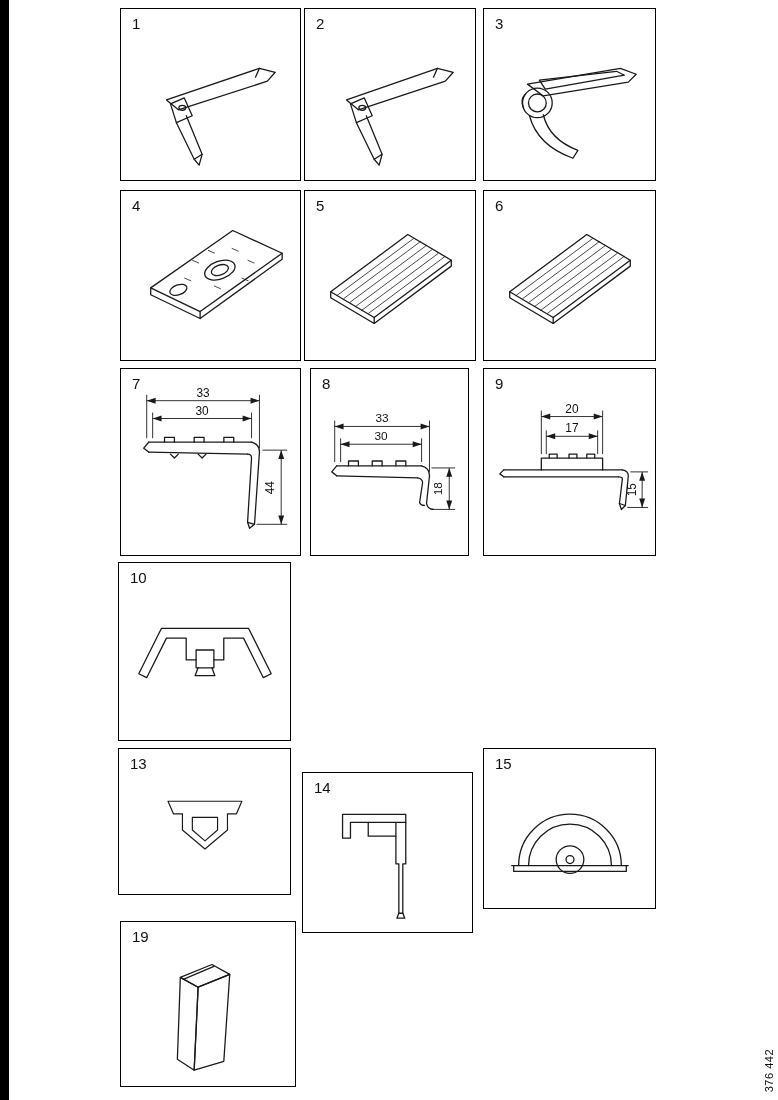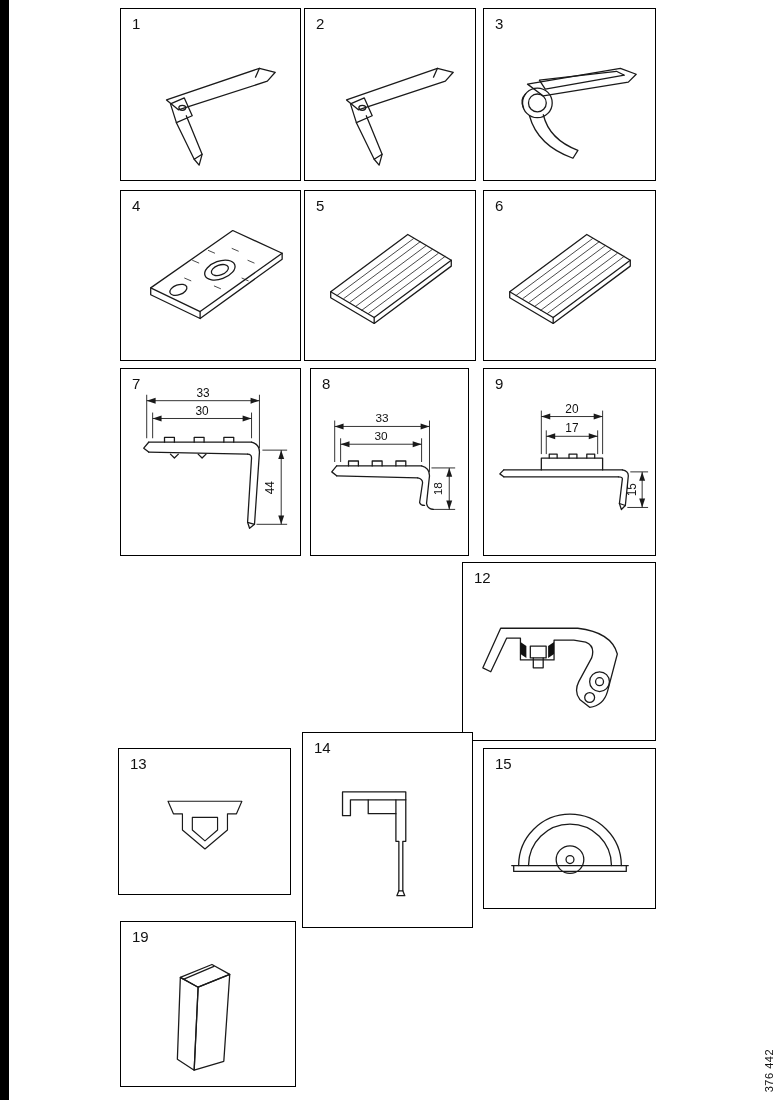--- a/index.html
+++ b/index.html
@@ -204,51 +204,44 @@
         <polygon points="115,68 106,65 106,71"></polygon>
         <polygon points="160,104 157,113 163,113"></polygon>
         <polygon points="160,140 157,131 163,131"></polygon>
       </g>
       <text class="dimtext" x="89" y="44" text-anchor="middle">20</text>
       <text class="dimtext" x="89" y="64" text-anchor="middle">17</text>
       <text class="dimtext" transform="translate(154,122) rotate(-90)" text-anchor="middle">15</text>
     </svg>
   </div>
 
-
-
-  <div class="cell" style="left:462px;top:562px;width:194px;height:179px">
-    <div class="num">12</div>
-    <svg viewBox="0 0 194 179">
-      <g class="draw">
-        <path d="M20,106 L38,66 L116,66 Q150,70 156,92 L146,130 Q142,144 128,146 L118,138 Q112,130 117,120 L130,96 Q134,84 124,80 L112,78 L92,78 L92,98 L58,98 L58,76 L44,76 L28,110 Z"></path>
-        <path d="M68,84 H84 V96 H68 Z"></path>
-        <path d="M71,96 V106 H81 V96"></path>
-        <circle cx="138" cy="120" r="10"></circle>
-        <circle cx="138" cy="120" r="4"></circle>
-        <circle cx="128" cy="136" r="5"></circle>
-      </g>
-      <g class="blackfill">
-        <polygon points="58,80 64,84 64,96 58,92"></polygon>
-        <polygon points="92,80 86,84 86,96 92,92"></polygon>
-      </g>
-    </svg>
-  </div>
+  <div class="cell" style="left:118px;top:562px;width:173px;height:179px">
+    <div class="num">10</div>
+    <svg viewBox="0 0 173 179">
+      <g class="draw">
+        <path d="M20,112 L43,66 L131,66 L154,112 L146,116 L126,76 L106,76 L106,98 L96,98 L96,88 L78,88 L78,98 L68,98 L68,76 L48,76 L28,116 Z"></path>
+        <path d="M78,98 V106 H96 V98"></path>
+        <path d="M80,106 L77,114 H97 L94,106"></path>
+      </g>
+    </svg>
+  </div>
+
+
 
   <div class="cell" style="left:118px;top:748px;width:173px;height:147px">
     <div class="num">13</div>
     <svg viewBox="0 0 173 161">
       <g class="draw">
         <path d="M46,58 L128,58 L122,72 L112,72 L112,90 L87,111 L62,90 L62,72 L52,72 Z"></path>
         <path d="M73,76 H101 V90 L87,102 L73,90 Z"></path>
       </g>
     </svg>
   </div>
 
-  <div class="cell" style="left:302px;top:732px;width:171px;height:196px">
+  <div class="cell" style="left:302px;top:772px;width:171px;height:161px">
     <div class="num">14</div>
     <svg viewBox="0 0 171 161">
       <g class="draw">
         <path d="M40,66 L40,42 L104,42 L104,50 L48,50 L48,66 Z"></path>
         <path d="M94,50 L94,92 L97,92 L97,142 L101,142 L101,92 L104,92 L104,50"></path>
         <path d="M97,142 L95,147 L103,147 L101,142"></path>
         <path d="M66,50 L66,64 L94,64"></path>
       </g>
     </svg>
   </div>

